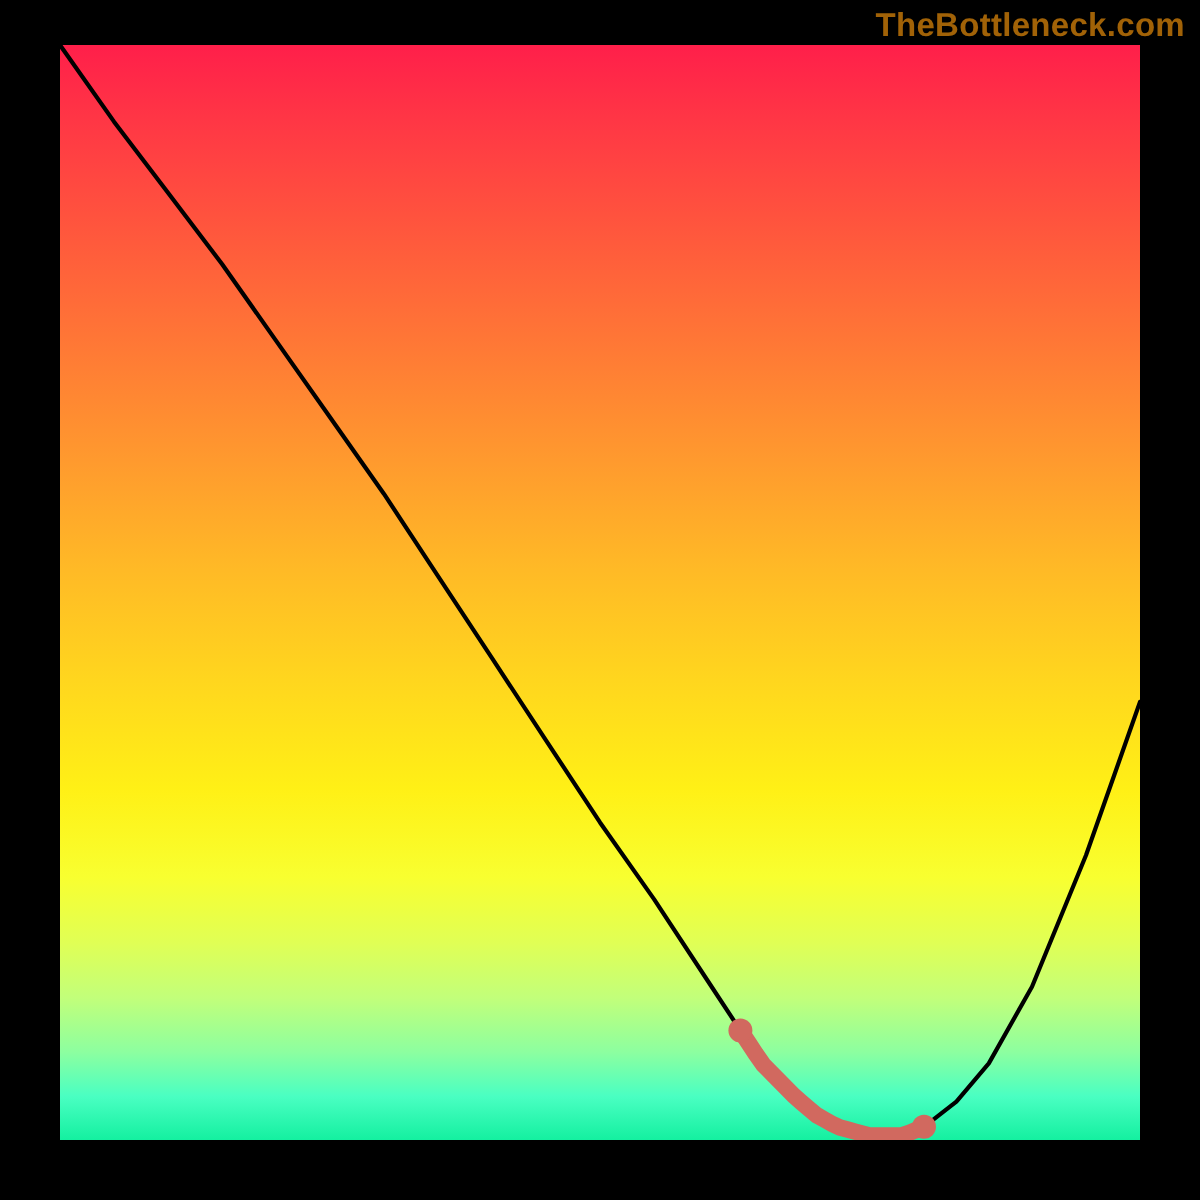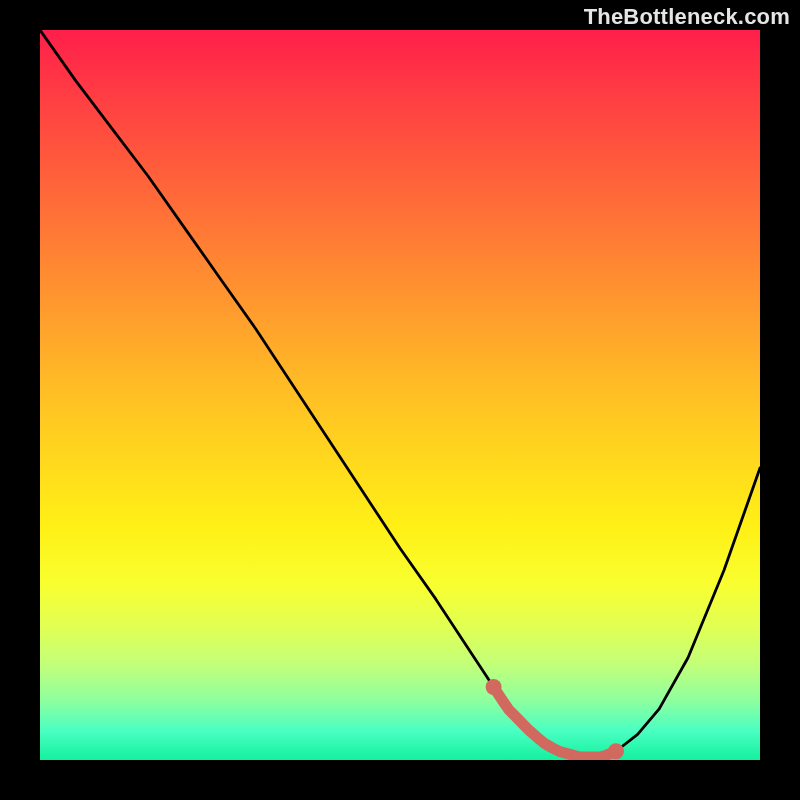--- a/index.html
+++ b/index.html
@@ -14,21 +14,21 @@
   .frame {
     position: relative;
     width: 800px;
     height: 800px;
     background: #000;
   }
   .watermark {
     position: absolute;
     top: 4px;
     right: 10px;
-    color: #e5e5e5;
+    color: #a16207;
     font-size: 22px;
     font-weight: 600;
     letter-spacing: 0.2px;
     z-index: 10;
   }
   .plot-area {
     position: absolute;
     left: 40px;
     top: 30px;
     width: 720px;

